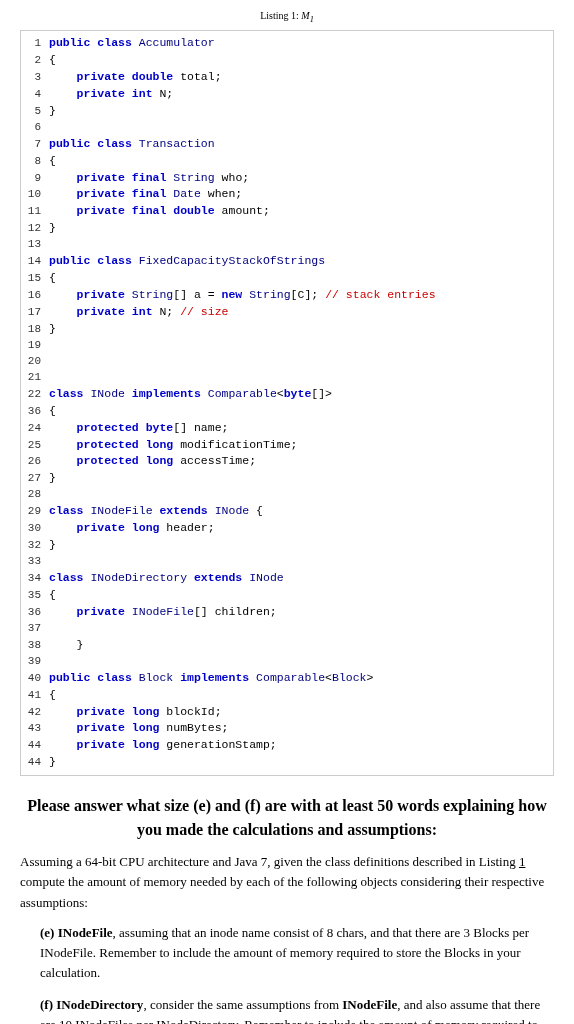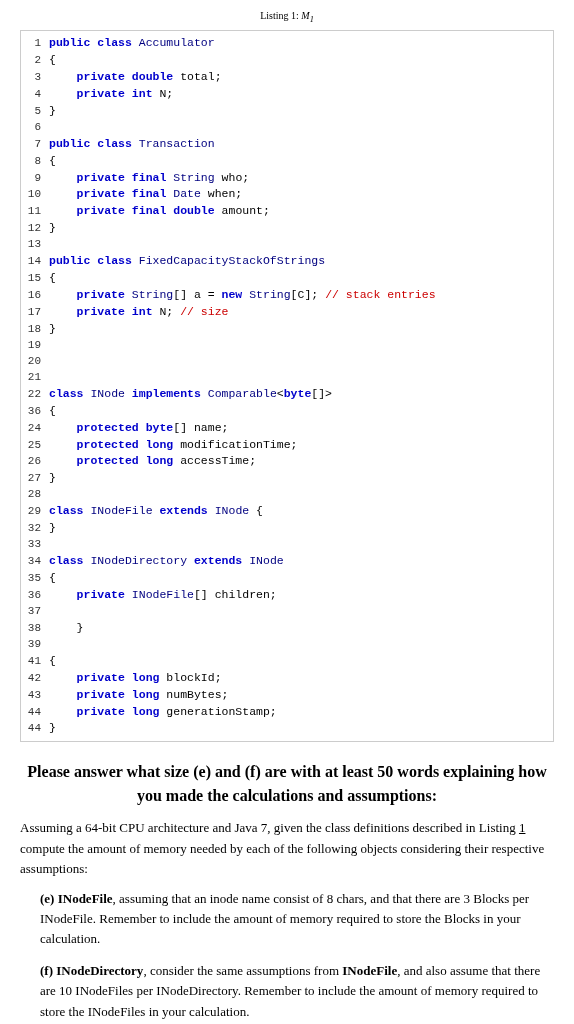--- a/index.html
+++ b/index.html
@@ -244,20 +244,24 @@
   <div class="code-line">
     <span class="line-num">28</span>
     <span class="code-content"></span>
   </div>
 
   <div class="code-line">
     <span class="line-num">29</span>
     <span class="code-content"><span class="kw-class">class</span> <span class="type-name">INodeFile</span> <span class="kw-extends">extends</span> <span class="type-name">INode</span> {</span>
   </div>
 
+  <div class="code-line">
+    <span class="line-num">30</span>
+    <span class="code-content">    <span class="kw-private">private</span> <span class="kw-long">long</span> header;</span>
+  </div>
 
 
   <div class="code-line">
     <span class="line-num">32</span>
     <span class="code-content">}</span>
   </div>
 
   <div class="code-line">
     <span class="line-num">33</span>
     <span class="code-content"></span>
@@ -286,20 +290,24 @@
   <div class="code-line">
     <span class="line-num">38</span>
     <span class="code-content">    }</span>
   </div>
 
   <div class="code-line">
     <span class="line-num">39</span>
     <span class="code-content"></span>
   </div>
 
+  <div class="code-line">
+    <span class="line-num">40</span>
+    <span class="code-content"><span class="kw-public">public</span> <span class="kw-class">class</span> <span class="type-name">Block</span> <span class="kw-implements">implements</span> <span class="type-name">Comparable</span>&lt;<span class="type-name">Block</span>&gt;</span>
+  </div>
 
   <div class="code-line">
     <span class="line-num">41</span>
     <span class="code-content">{</span>
   </div>
 
   <div class="code-line">
     <span class="line-num">42</span>
     <span class="code-content">    <span class="kw-private">private</span> <span class="kw-long">long</span> blockId;</span>
   </div>

